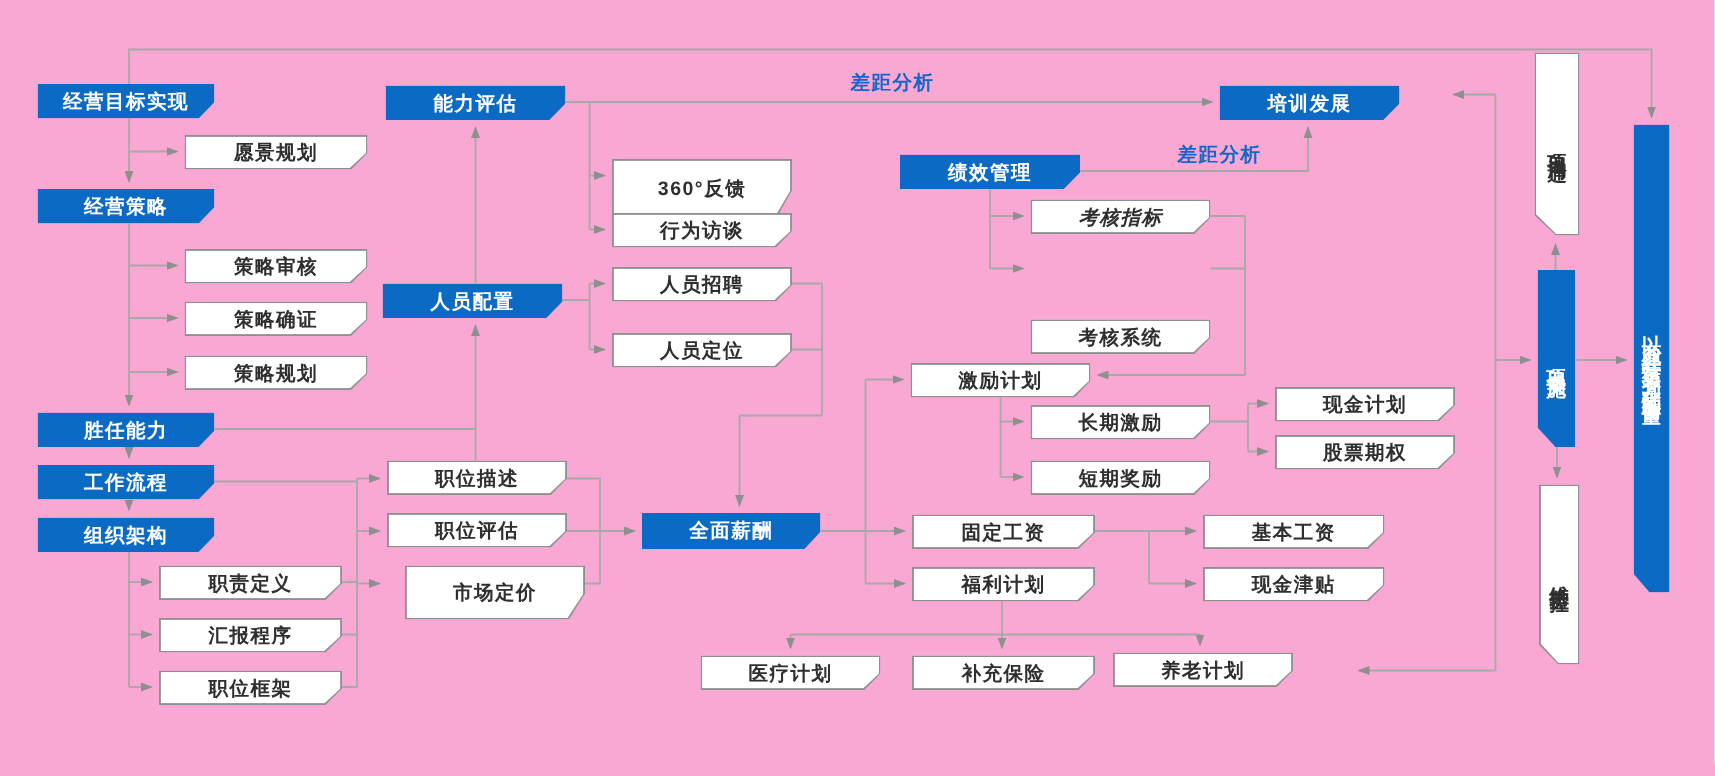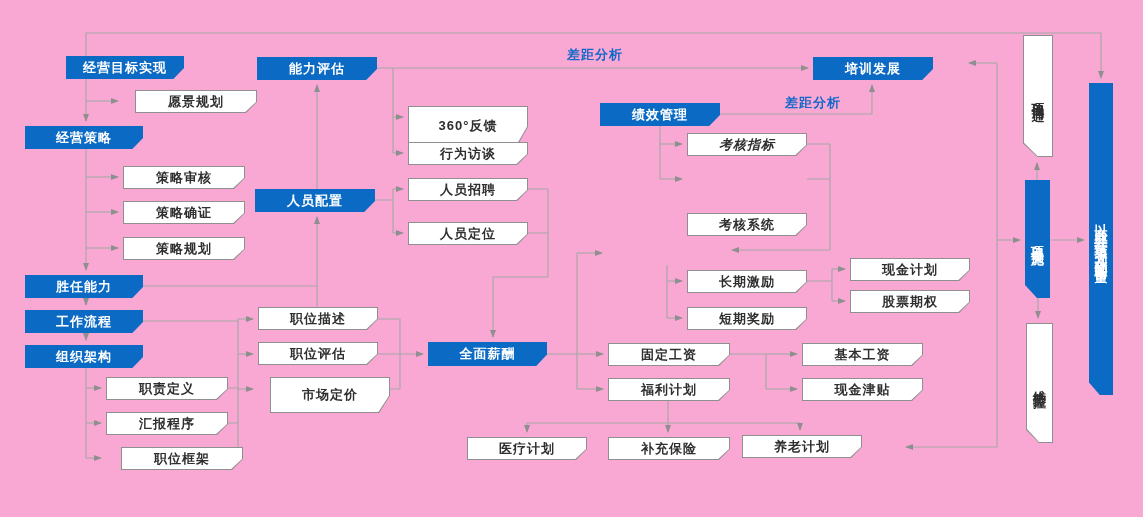--- a/index.html
+++ b/index.html
@@ -99,37 +99,37 @@
         <path d="M800,423 V430"></path>
         <path d="M766,354 H797"></path>
         <path d="M766,389 H797"></path>
       </g>
     </g>
   </svg>
 
   <span class="anno" style="left:567px;top:46px;">差距分析</span>
   <span class="anno" style="left:785px;top:94px;">差距分析</span>
 
-  <div class="node b hclip" style="left:25px;top:56px;width:118px;height:23px;margin-left:41px;">
+  <div class="node b hclip" style="left:25px;top:56px;width:118px;height:23px;">
       <span class="lbl">经营目标实现</span>
     </div>
   <div class="node b hclip" style="left:25px;top:126px;width:118px;height:23px;">
       <span class="lbl">经营策略</span>
     </div>
   <div class="node b hclip" style="left:25px;top:275px;width:118px;height:23px;">
       <span class="lbl">胜任能力</span>
     </div>
   <div class="node b hclip" style="left:25px;top:310px;width:118px;height:23px;">
       <span class="lbl">工作流程</span>
     </div>
   <div class="node b hclip" style="left:25px;top:345px;width:118px;height:23px;">
       <span class="lbl">组织架构</span>
     </div>
 
-  <div class="node w hclip" style="left:135px;top:90px;width:122px;height:23px;padding-left:46px;">
+  <div class="node w hclip" style="left:123px;top:90px;width:122px;height:23px;padding-left:46px;">
       <div class="fill hclip">
         <span class="lbl">愿景规划</span>
       </div>
     </div>
   <div class="node w hclip" style="left:123px;top:166px;width:122px;height:23px;">
       <div class="fill hclip">
         <span class="lbl">策略审核</span>
       </div>
     </div>
   <div class="node w hclip" style="left:123px;top:201px;width:122px;height:23px;">
@@ -145,21 +145,21 @@
   <div class="node w hclip" style="left:106px;top:377px;width:122px;height:23px;">
       <div class="fill hclip">
         <span class="lbl">职责定义</span>
       </div>
     </div>
   <div class="node w hclip" style="left:106px;top:412px;width:122px;height:23px;">
       <div class="fill hclip">
         <span class="lbl">汇报程序</span>
       </div>
     </div>
-  <div class="node w hclip" style="left:121px;top:447px;width:122px;height:23px;">
+  <div class="node w hclip" style="left:106px;top:447px;width:122px;height:23px;">
       <div class="fill hclip">
         <span class="lbl">职位框架</span>
       </div>
     </div>
 
   <div class="node b hclip" style="left:257px;top:57px;width:120px;height:23px;">
       <span class="lbl">能力评估</span>
     </div>
   <div class="node w hclip" style="left:408px;top:106px;width:120px;height:40px;">
       <div class="fill hclip">
@@ -207,20 +207,25 @@
       <span class="lbl">绩效管理</span>
     </div>
   <div class="node w hclip" style="left:687px;top:133px;width:120px;height:23px;font-style:italic;">
       <div class="fill hclip">
         <span class="lbl">考核指标</span>
       </div>
     </div>
   <div class="node w hclip" style="left:687px;top:168px;width:120px;height:23px;margin-top:45px;">
       <div class="fill hclip">
         <span class="lbl">考核系统</span>
+      </div>
+    </div>
+  <div class="node w hclip" style="left:607px;top:242px;width:120px;height:23px;">
+      <div class="fill hclip">
+        <span class="lbl">激励计划</span>
       </div>
     </div>
   <div class="node w hclip" style="left:687px;top:270px;width:120px;height:23px;">
       <div class="fill hclip">
         <span class="lbl">长期激励</span>
       </div>
     </div>
   <div class="node w hclip" style="left:687px;top:307px;width:120px;height:23px;">
       <div class="fill hclip">
         <span class="lbl">短期奖励</span>

